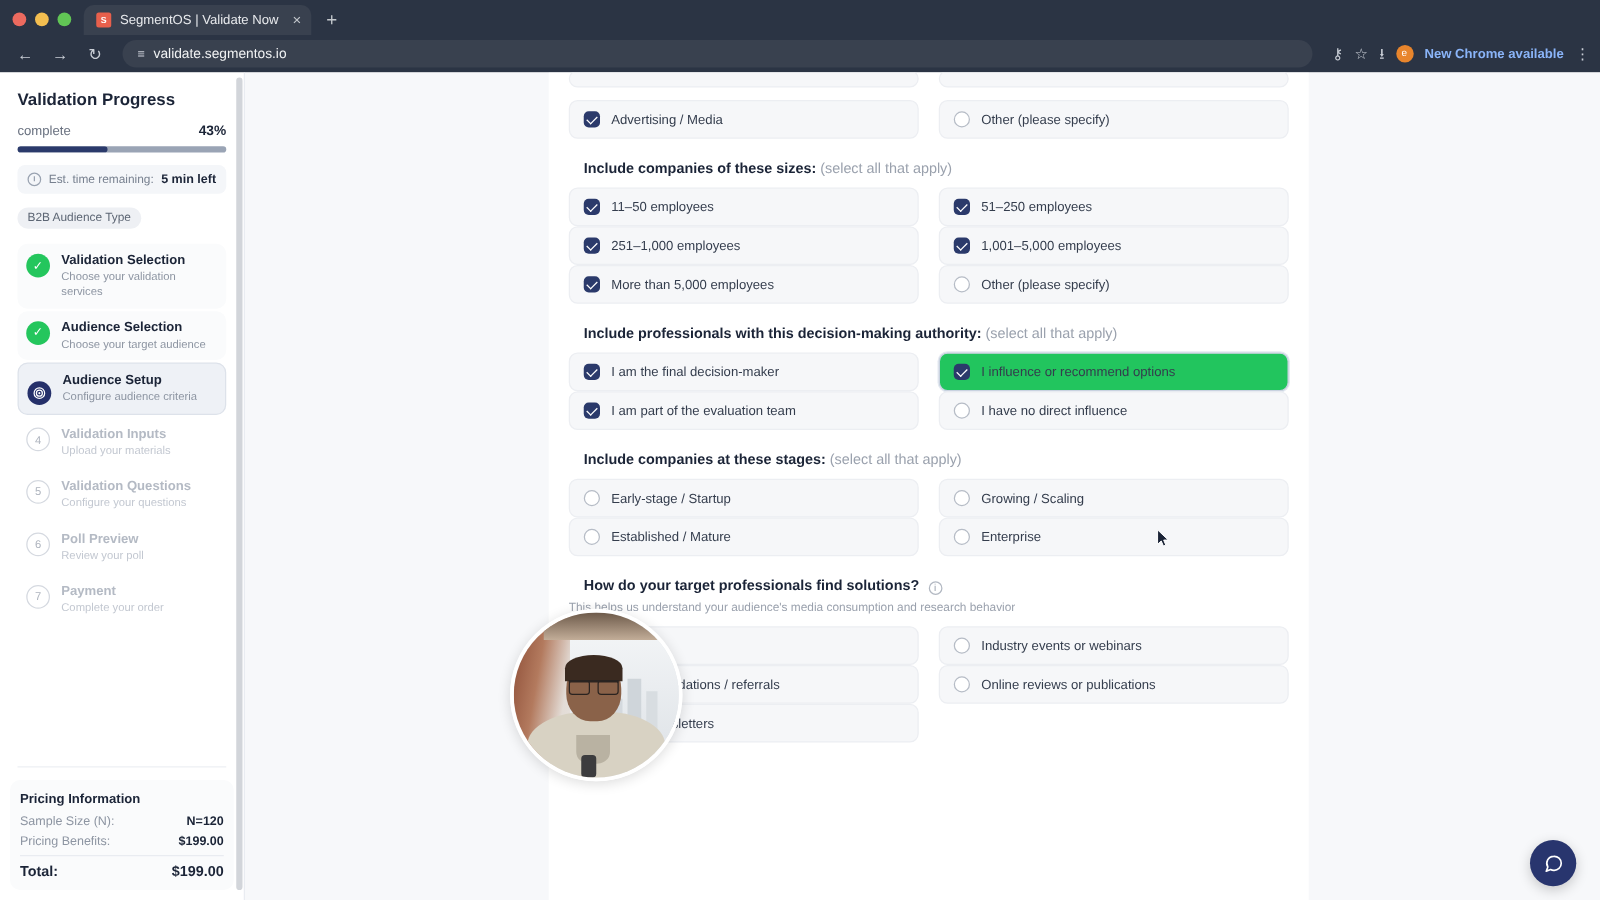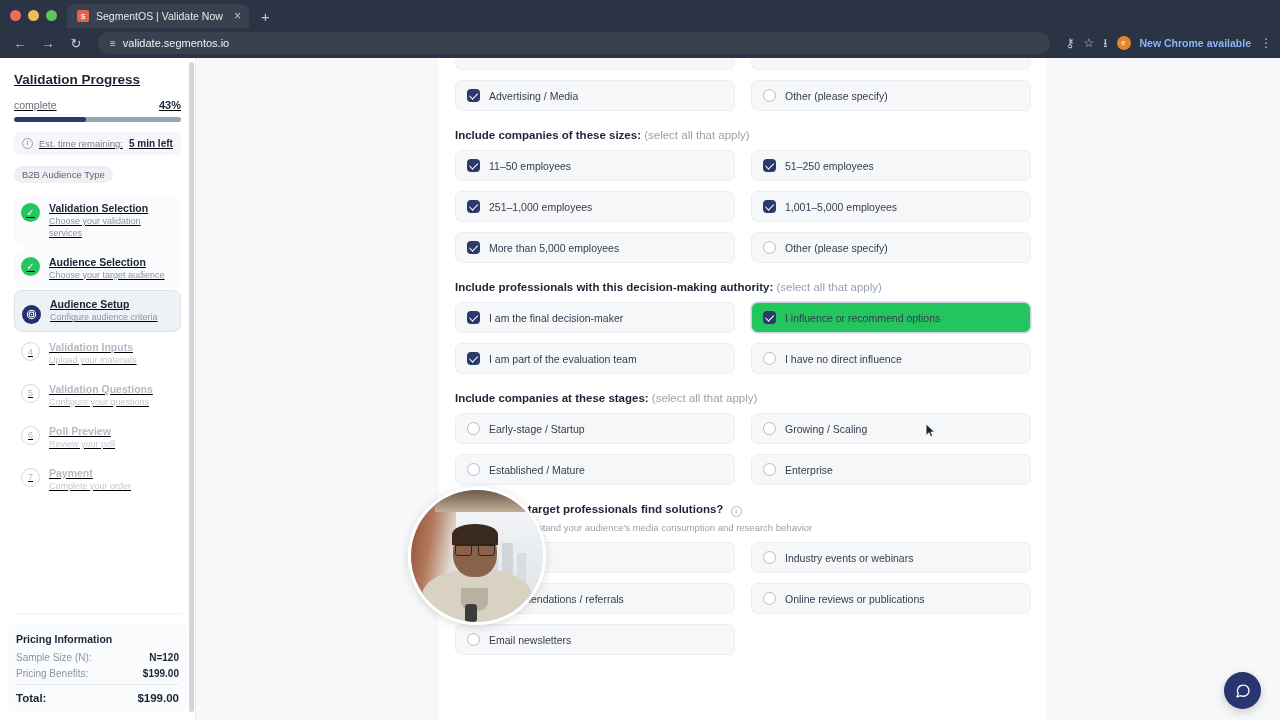--- a/index.html
+++ b/index.html
@@ -64,21 +64,21 @@
     position:absolute; top:58px; left:0; width:1280px; height:662px;
     background:#f7f8fa; overflow:hidden; display:flex;
   }
 
   
   .sidebar {
     width:196px; height:662px; background:#ffffff;
     border-right:1px solid #e9ecf1; position:relative; overflow:hidden;
     display:flex; flex-direction:column;
   }
-  .sb-inner { padding:14px 14px 0 14px; flex:1;text-decoration:underline; }
+  .sb-inner { padding:14px 14px 0 14px; flex:1; }
   .sb-title { font-size:13.5px; font-weight:bold; color:#1b2437; margin-bottom:12px; }
   .sb-prog-row { display:flex; justify-content:space-between; align-items:baseline; font-size:10.5px; }
   .sb-prog-label { color:#68707f; }
   .sb-prog-pct { color:#1b2437; font-weight:bold; font-size:11px; }
   .sb-track { height:5px; background:#9aa4b5; border-radius:3px; margin:6px 0 10px; overflow:hidden; }
   .sb-fill { height:100%; background:#2b3a6b; border-radius:3px; }
   .sb-eta {
     background:#f4f6f9; border-radius:6px; padding:6px 8px;
     display:flex; align-items:center; gap:6px; font-size:9.5px; color:#77808f;
     margin-bottom:9px;
@@ -130,39 +130,39 @@
     background:#d2d5da; border-radius:3px;
   }
 
   
   .main { flex:1; height:662px; position:relative; overflow:hidden; background:#f7f8fa; }
   .card {
     position:absolute; left:243px; top:-12px; width:608px;
     background:#ffffff; border-radius:10px; padding:10px 16px 20px;
     min-height:700px;
   }
-  .grid { display:grid; grid-template-columns:1fr 1fr; gap:10px 16px; }
+  .grid { display:grid; grid-template-columns:1fr 1fr; gap:0 16px; }
   .opt {
     height:31px; background:#f6f7f9; border:1px solid #eceef2; border-radius:7px;
     display:flex; align-items:center; gap:9px; padding:0 11px; cursor:pointer;
   }
   .opt.focused { background:#22c55e; border:1px solid #c9d2e0; box-shadow:0 0 0 1px #e4e9f1; }
   .opt-label { font-size:10.5px; color:#343d4d; }
   .cb {
     width:13px;height:13px;border-radius:50%;border:1.3px solid #b6bcc6;background:#fff;flex:none;
   }
   .cb.checked {
     border:none; background:#2b3a6b; border-radius:4px;
     display:flex;align-items:center;justify-content:center;
   }
   .cb.checked::after {
     content:""; width:3.5px; height:6.5px; border:solid #fff;
     border-width:0 1.6px 1.6px 0; transform:rotate(45deg) translate(-0.5px,-1px);
   }
-  .q-head { margin:18px 0 9px; font-size:11.5px; color:#1b2437; font-weight:bold; }
+  .q-head { margin:18px 12px 9px; font-size:11.5px; color:#1b2437; font-weight:bold; }
   .q-head .hint { color:#9aa1ad; font-weight:normal; }
   .info-ic {
     display:inline-flex; width:11px;height:11px;border:1px solid #b2b8c2;border-radius:50%;
     align-items:center;justify-content:center;font-size:8px;color:#9aa1ad;
     font-weight:normal; vertical-align:-1px; margin-left:4px;
   }
   .q-sub { font-size:9.5px; color:#9aa1ad; margin:-4px 0 9px; }
   .top-cut { display:grid; grid-template-columns:1fr 1fr; gap:10px 16px; margin-bottom:10px; }
   .opt.cut { height:14px; overflow:hidden; align-items:flex-end; padding-bottom:1px; }
 

